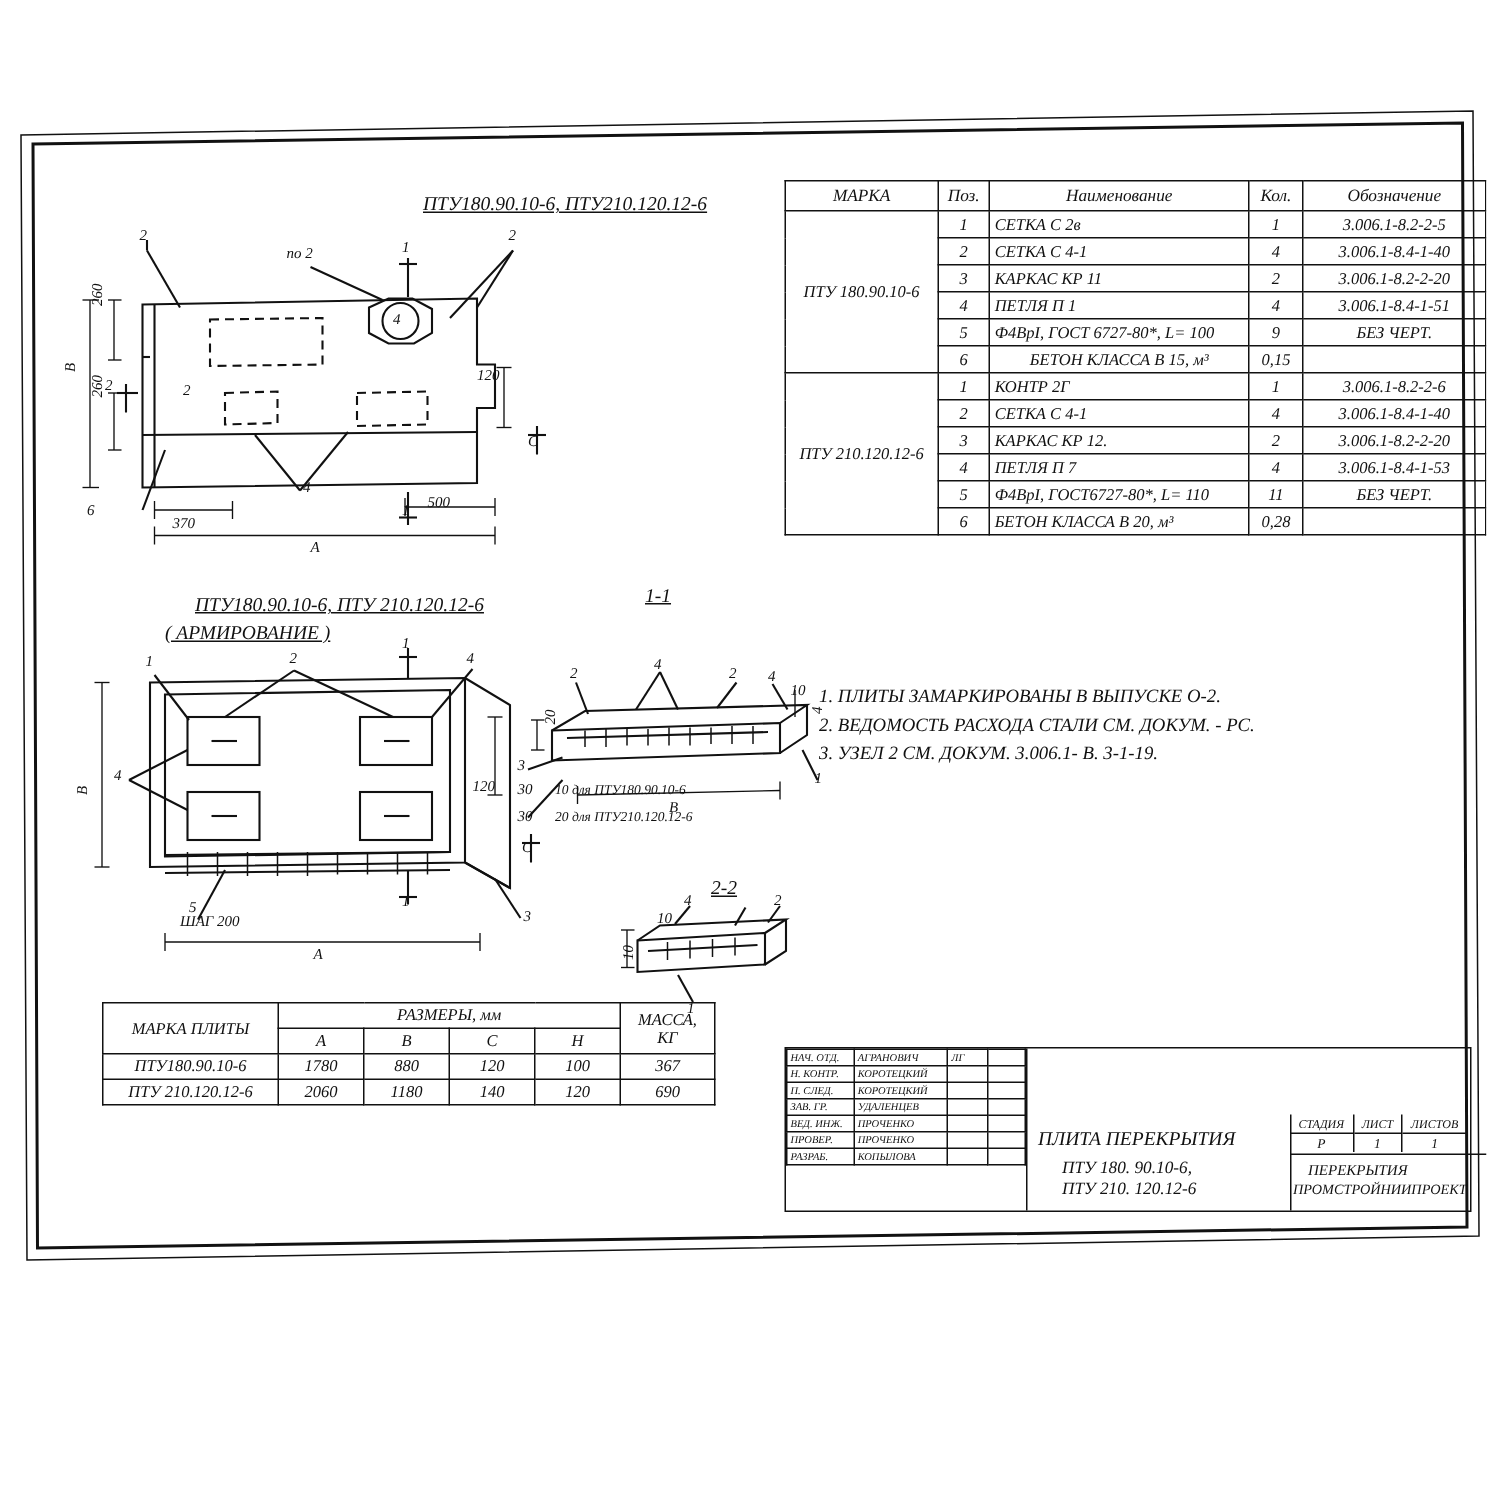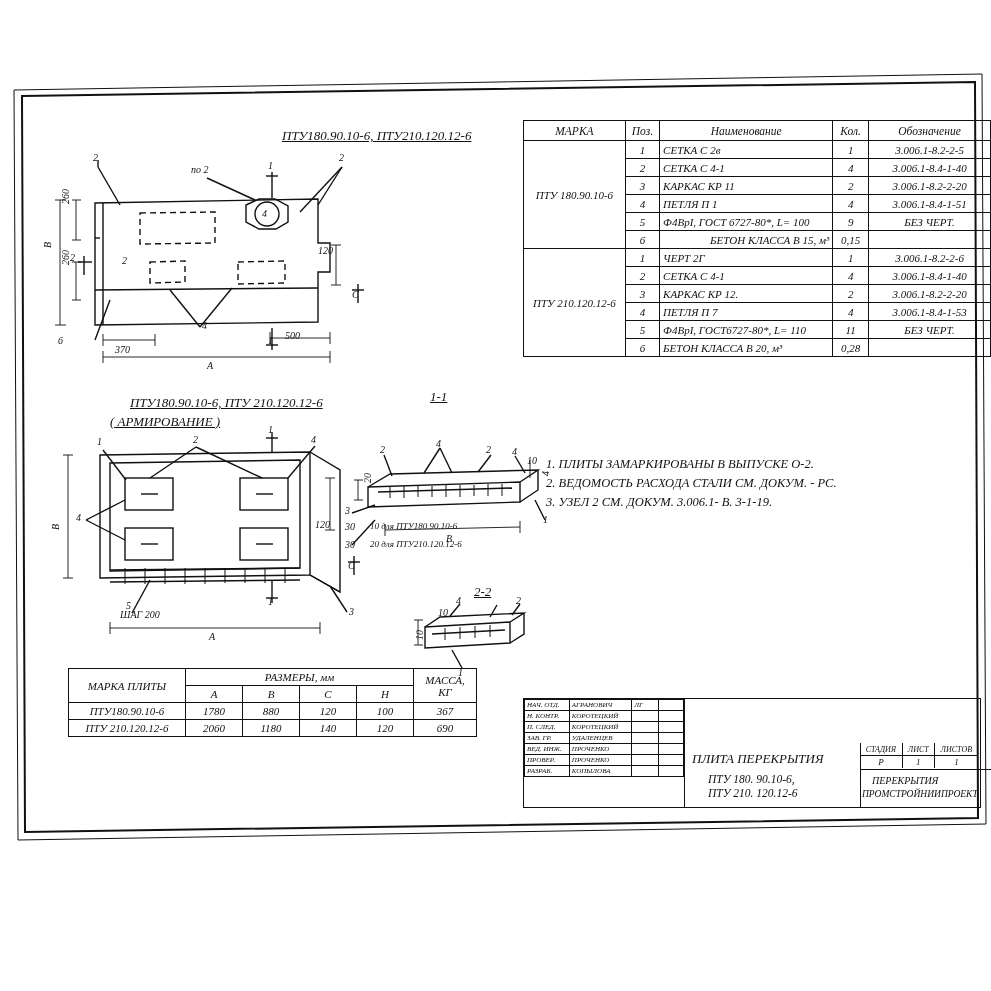--- a/index.html
+++ b/index.html
@@ -303,28 +303,28 @@
           <td>3.006.1-8.4-1-51</td>
         </tr>
         <tr>
           <td>5</td>
           <td style="text-align:left">Ф4ВрI, ГОСТ 6727-80*, L= 100</td>
           <td>9</td>
           <td>БЕЗ ЧЕРТ.</td>
         </tr>
         <tr>
           <td>6</td>
-          <td style="text-align:right">БЕТОН КЛАССА В 15, м³</td>
+          <td style="text-align:center">БЕТОН КЛАССА В 15, м³</td>
           <td>0,15</td>
           <td></td>
         </tr>
         <tr>
           <td rowspan="6">ПТУ 210.120.12-6</td>
           <td>1</td>
-          <td style="text-align:left">ЧЕРТ 2Г</td>
+          <td style="text-align:left">КОНТР 2Г</td>
           <td>1</td>
           <td>3.006.1-8.2-2-6</td>
         </tr>
         <tr>
           <td>2</td>
           <td style="text-align:left">СЕТКА С 4-1</td>
           <td>4</td>
           <td>3.006.1-8.4-1-40</td>
         </tr>
         <tr>

